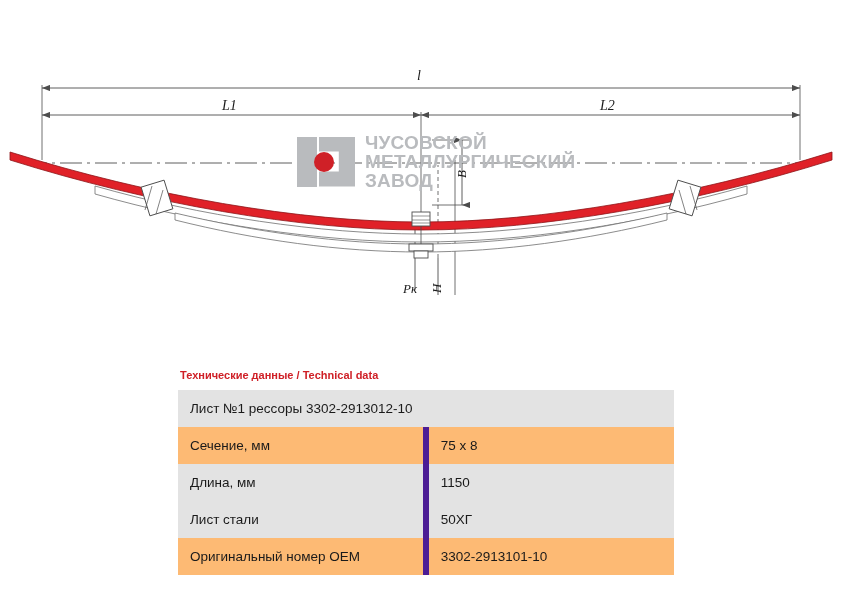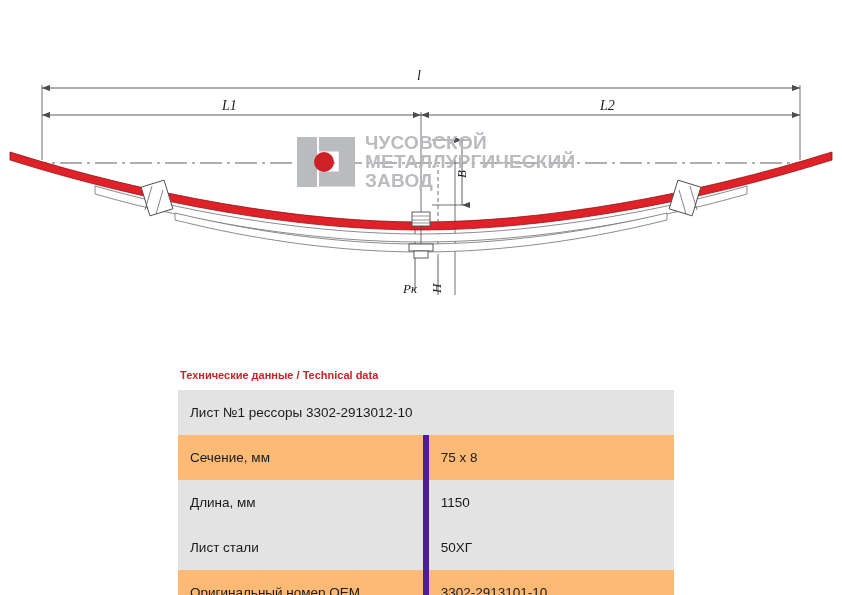--- a/index.html
+++ b/index.html
@@ -103,21 +103,21 @@
     font-size: 11px;
     margin: 0 0 9px 2px;
   }
   #tech table {
     border-collapse: collapse;
     width: 496px;
     font-size: 13.5px;
     color: #1a1a1a;
   }
   #tech td {
-    height: 45px;
+    height: 37px;
     padding: 0 0 0 12px;
     vertical-align: middle;
     border: none;
   }
   #tech tr.shaded td { background: #e3e3e3; }
   #tech tr.plain td { background: #fdba74; }
   #tech td.k { width: 246px; }
   #tech td.v { width: 250px; border-left: 6px solid #4c1d95; }
   #tech tr.head td { background: #e3e3e3; }
 </style>

